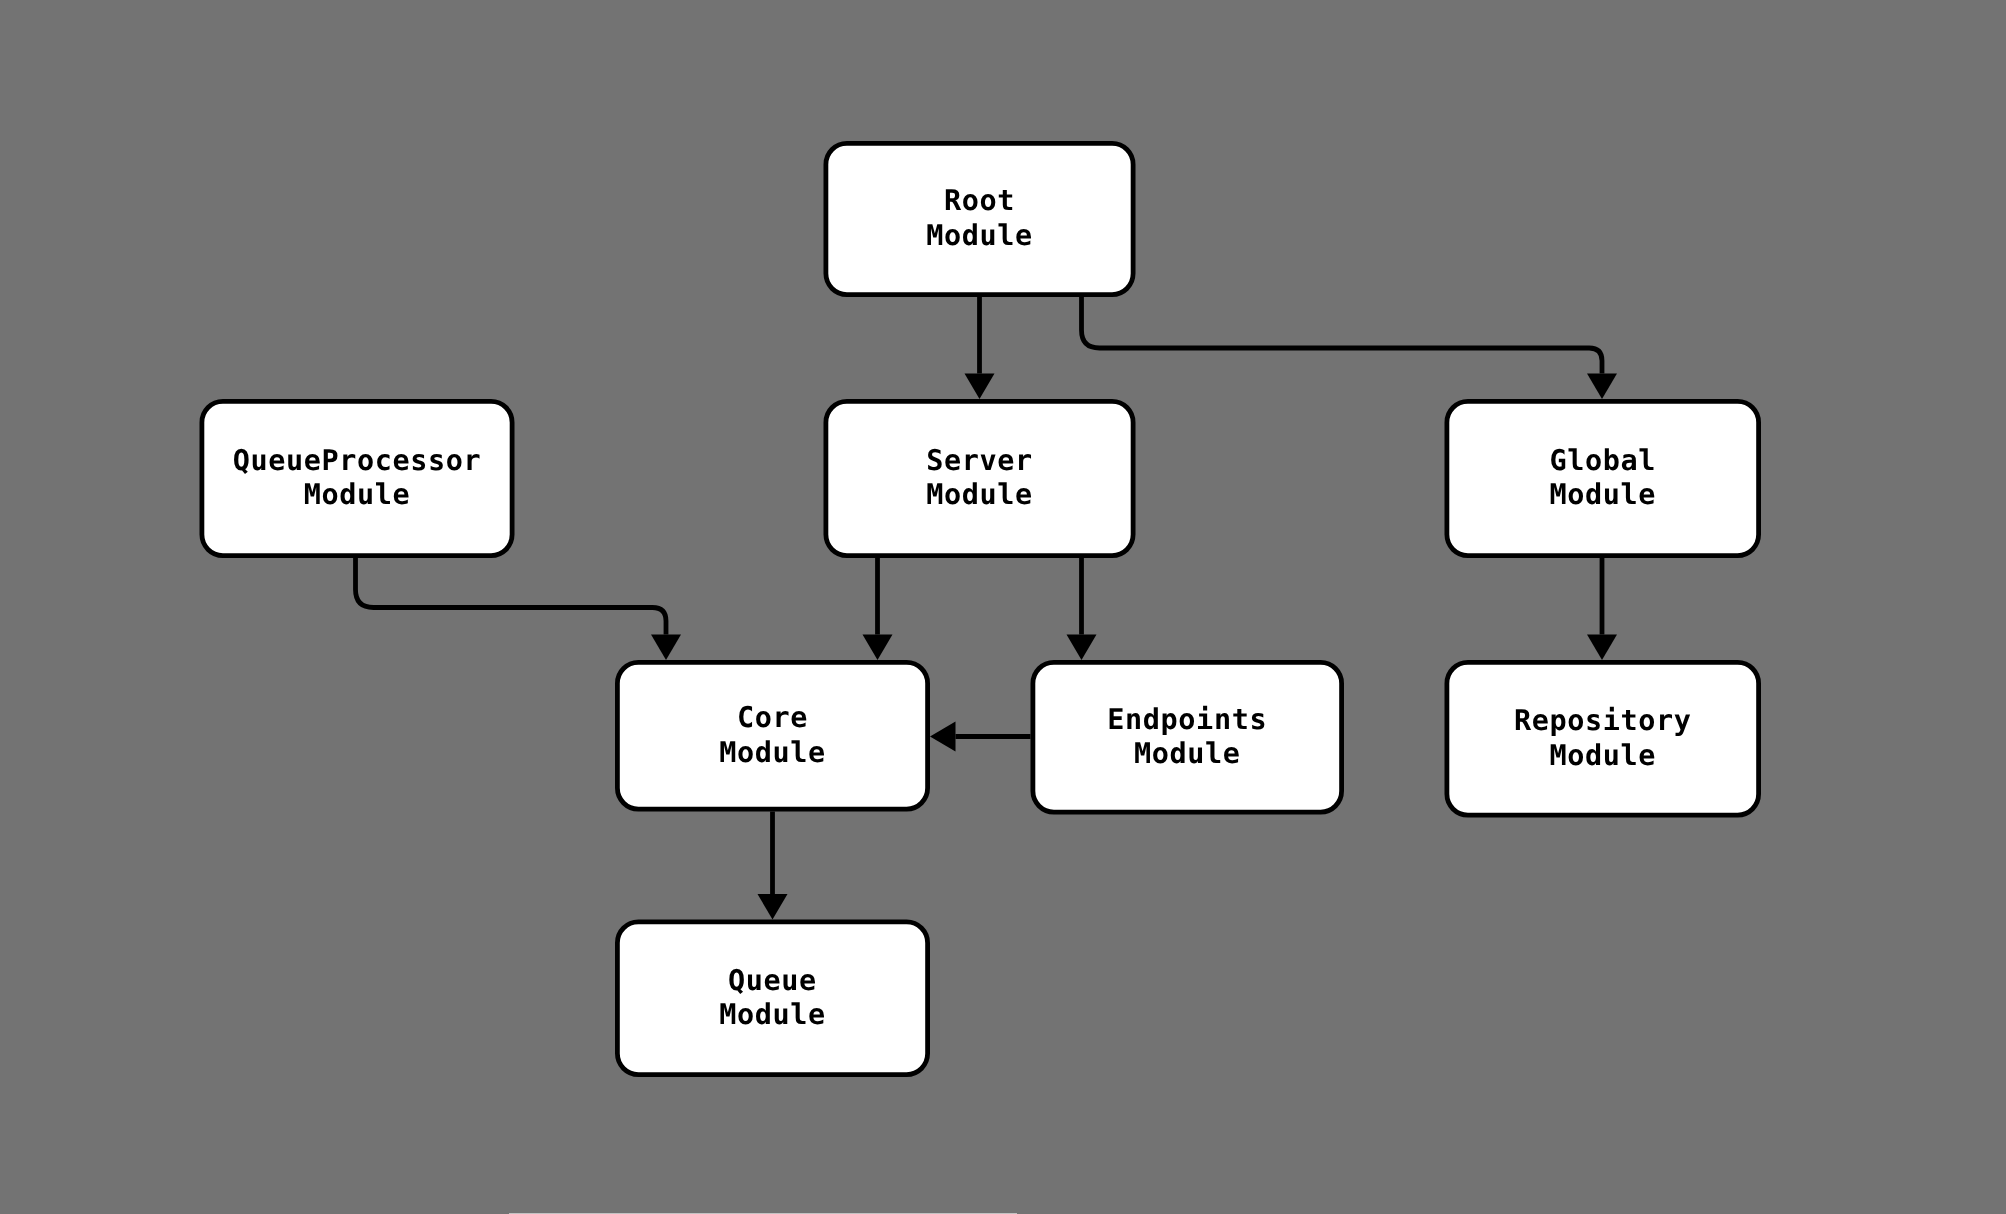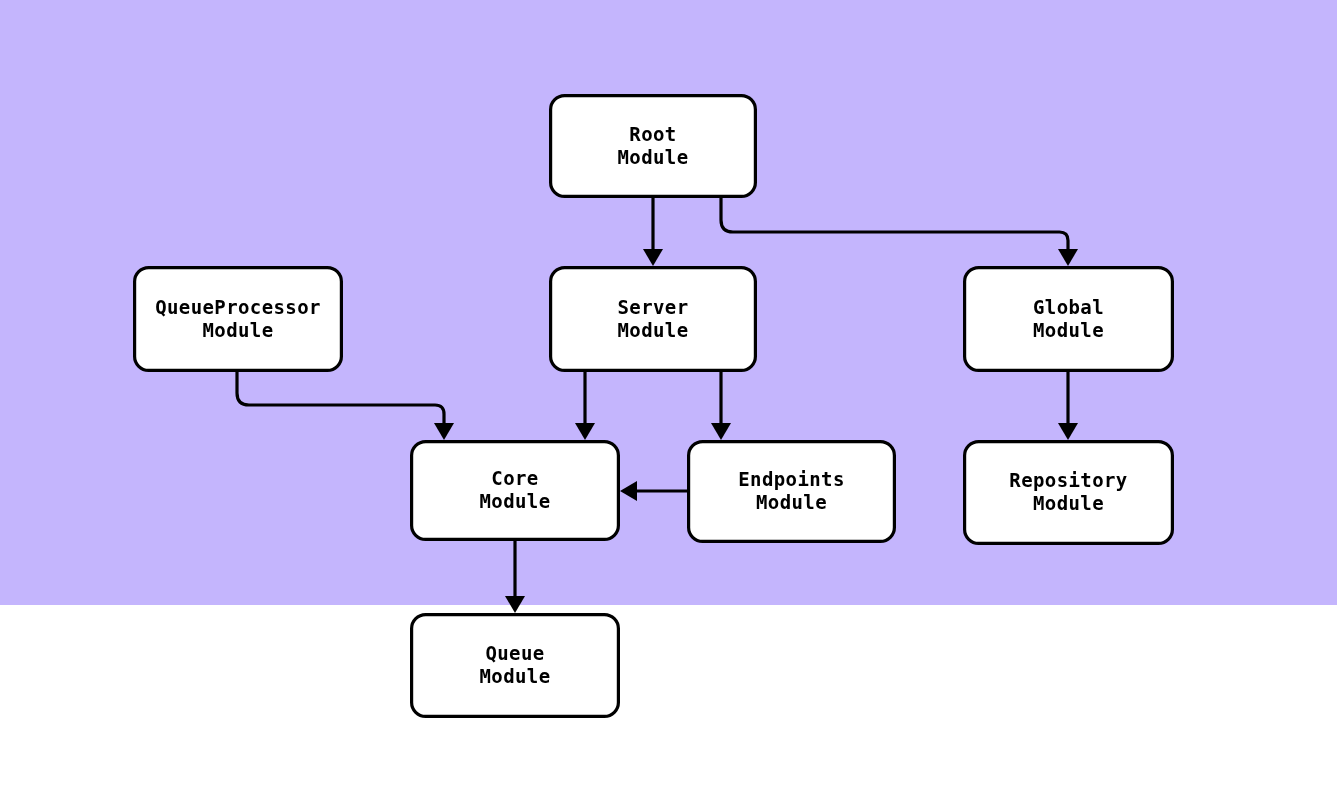--- a/index.html
+++ b/index.html
@@ -10,22 +10,22 @@
   }
   body {
     width: 1337px;
     height: 809px;
     font-family: "DejaVu Sans Mono", "Liberation Mono", monospace;
     overflow: hidden;
   }
   #diagram-root {
     position: relative;
     width: 1337px;
-    height: 605px;
-    background: #c4b5fd;
+    height: 809px;
+    background: #737373;
   }
   svg.diagram-canvas {
     display: block;
     width: 1337px;
     height: 809px;
   }
   .node-box {
     fill: #ffffff;
     stroke: #000000;
     stroke-width: 3.2;

